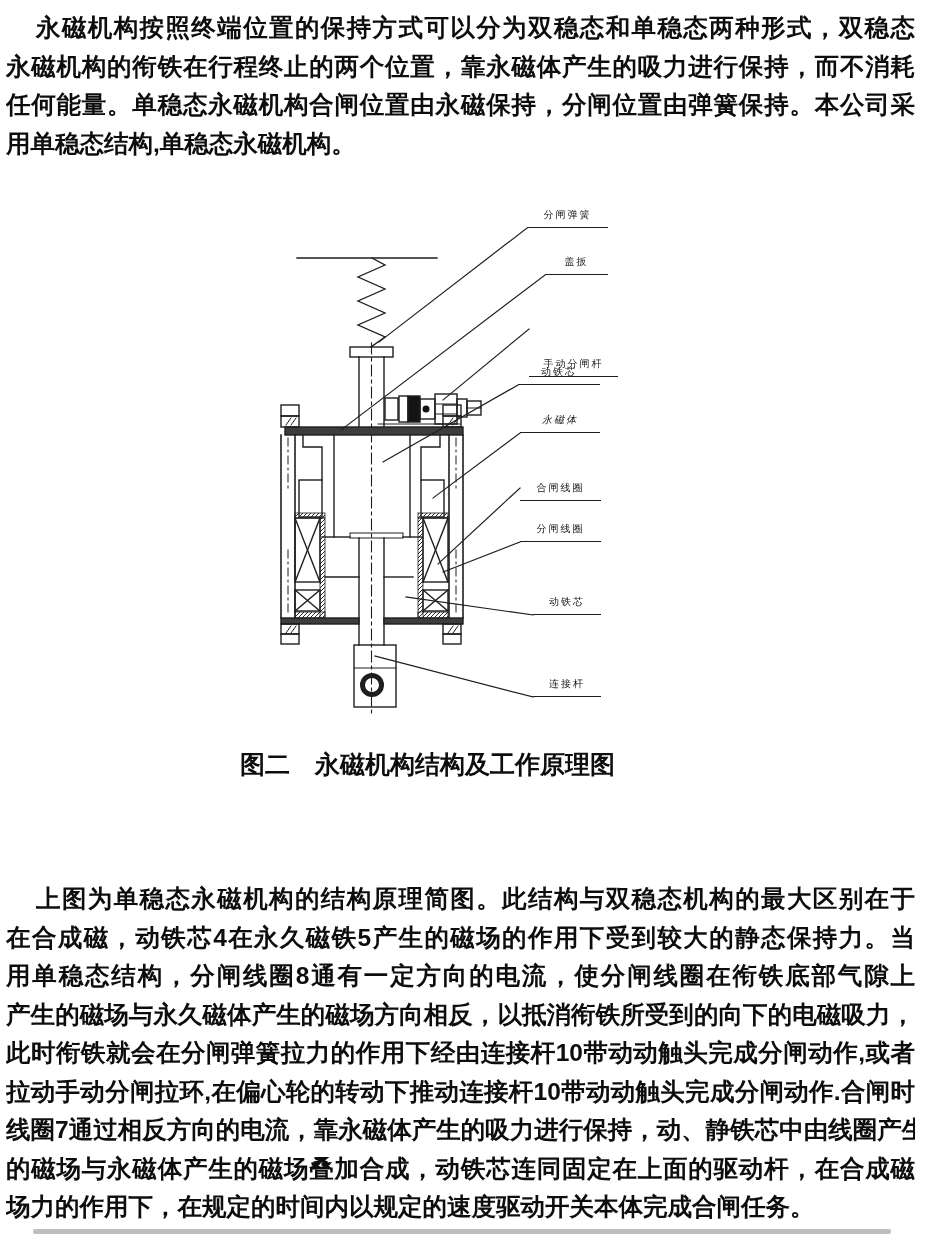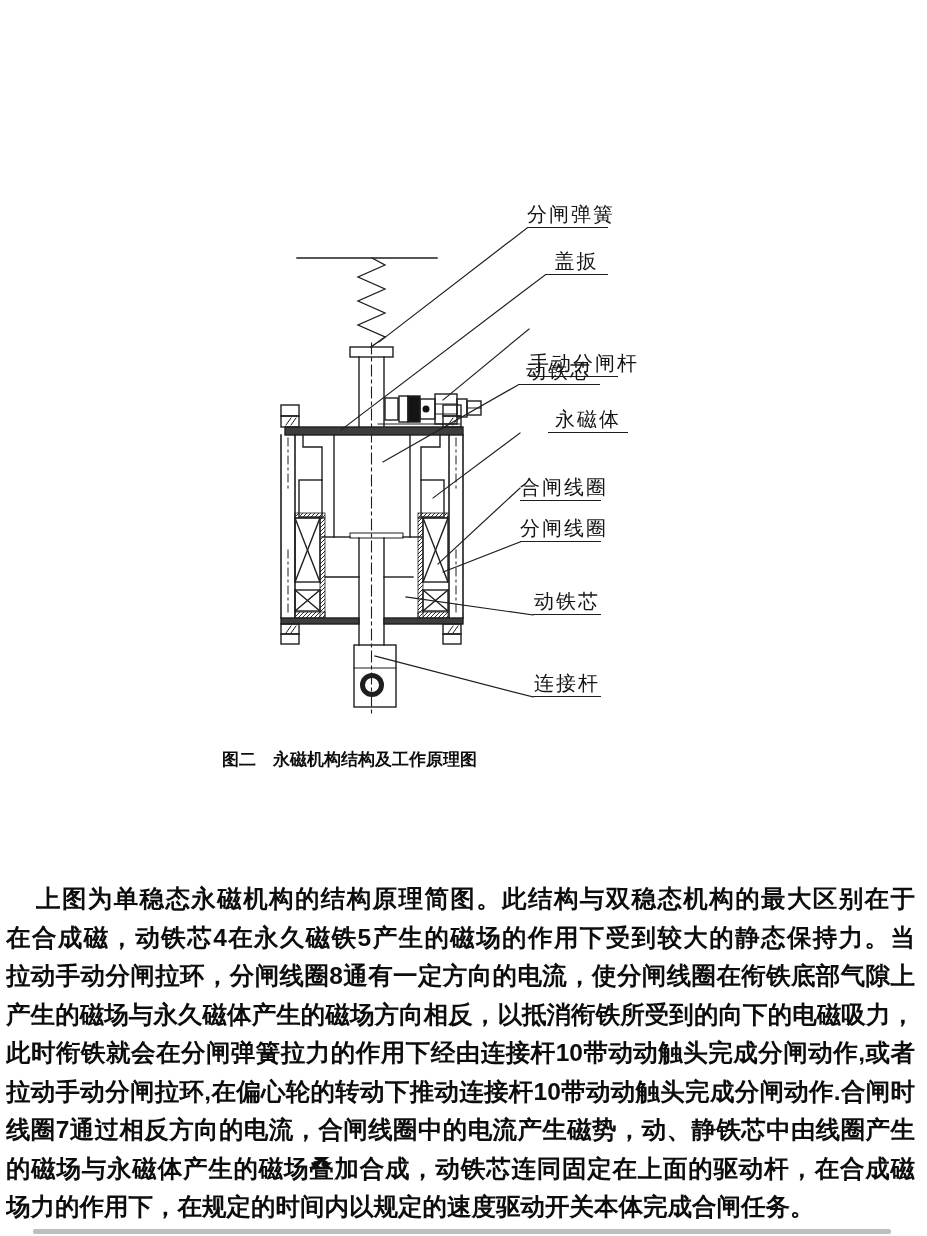--- a/index.html
+++ b/index.html
@@ -10,39 +10,45 @@
     color:#0d0d0d;
   }
   .para { position:absolute; left:6px; right:12px; font-size:24.5px; font-weight:bold; }
   .para .line {
     height:38.5px; line-height:38.5px; white-space:nowrap; overflow:hidden;
     text-align:justify; text-align-last:justify; text-justify:inter-character;
   }
   .para .line.short { text-align:left; text-align-last:left; }
   .para .line.indent { text-indent:30px; }
   .caption {
-    position:absolute; left:222px; top:748px; font-size:17px; font-weight:bold;
+    position:absolute; left:240px; top:748px; font-size:25px; font-weight:bold;
     white-space:nowrap; color:#0d0d0d;
   }
   .diagram-svg { position:absolute; left:260px; top:200px; width:410px; height:540px; }
   .dlabel {
     position:absolute; box-sizing:border-box; height:24px; line-height:21px;
-    font-size:20px; letter-spacing:2px; text-align:center; white-space:nowrap;
+    font-size:10px; letter-spacing:2px; text-align:center; white-space:nowrap;
     border-bottom:1.5px solid #1e1e1e; color:#151515; font-weight:normal;
   }
   .cutoff {
     position:absolute; left:33px; top:1229px; width:858px; height:5px;
     background:#a8a8a8; opacity:.75; border-radius:2px;
   }
 </style>
 </head>
 <body>
 
 <div class="page">
 
+  <div class="para" style="top:9px;">
+    <div class="line indent">永磁机构按照终端位置的保持方式可以分为双稳态和单稳态两种形式，双稳态</div>
+    <div class="line">永磁机构的衔铁在行程终止的两个位置，靠永磁体产生的吸力进行保持，而不消耗</div>
+    <div class="line">任何能量。单稳态永磁机构合闸位置由永磁保持，分闸位置由弹簧保持。本公司采</div>
+    <div class="line short">用单稳态结构,单稳态永磁机构。</div>
+  </div>
 
   <svg class="diagram-svg" viewBox="0 0 410 540" fill="none" stroke="#1e1e1e" stroke-width="1.4" stroke-linecap="square">
     <defs>
       <pattern id="ht" width="4" height="4" patternUnits="userSpaceOnUse">
         <path d="M0,4 L4,0" stroke="#2a2a2a" stroke-width="1" fill="none"></path>
       </pattern>
     </defs>
 
     <line x1="37" y1="58" x2="177" y2="58"></line>
     <polyline stroke-width="1.3" points="112,58 125,65 98,77 125,89 98,101 125,113 98,125 125,137 111,147"></polyline>
@@ -170,35 +176,35 @@
       <line x1="260" y1="342" x2="183" y2="372"></line>
       <line x1="273" y1="415" x2="146" y2="397"></line>
       <line x1="273" y1="497" x2="115" y2="456"></line>
     </g>
   </svg>
 
   <div class="dlabel" style="left:527px; top:204px; width:81px;">分闸弹簧</div>
   <div class="dlabel" style="left:545px; top:251px; width:63px;">盖扳</div>
   <div class="dlabel" style="left:529px; top:305px; width:89px;margin-top:48px;">手动分闸杆</div>
   <div class="dlabel" style="left:518px; top:361px; width:82px;">动铁芯</div>
-  <div class="dlabel" style="left:548px; top:409px; width:80px;">永磁体</div>
+  <div class="dlabel" style="left:520px; top:409px; width:80px;font-style:italic;">永磁体</div>
   <div class="dlabel" style="left:520px; top:464px; width:81px;margin-top:13px;">合闸线圈</div>
   <div class="dlabel" style="left:520px; top:518px; width:81px;text-align:center;">分闸线圈</div>
   <div class="dlabel" style="left:533px; top:591px; width:68px;">动铁芯</div>
   <div class="dlabel" style="left:533px; top:673px; width:68px;text-align:center;">连接杆</div>
 
   <div class="caption">图二　永磁机构结构及工作原理图</div>
 
   <div class="para" style="top:880px;">
     <div class="line indent">上图为单稳态永磁机构的结构原理简图。此结构与双稳态机构的最大区别在于</div>
     <div class="line">在合成磁，动铁芯4在永久磁铁5产生的磁场的作用下受到较大的静态保持力。当</div>
-    <div class="line">拉动手动分闸拉环，分闸线圈8通有一定方向的电流，使分闸线圈在衔铁底部气隙上</div>
+    <div class="line">用单稳态结构，分闸线圈8通有一定方向的电流，使分闸线圈在衔铁底部气隙上</div>
     <div class="line">产生的磁场与永久磁体产生的磁场方向相反，以抵消衔铁所受到的向下的电磁吸力，</div>
     <div class="line">此时衔铁就会在分闸弹簧拉力的作用下经由连接杆10带动动触头完成分闸动作,或者</div>
     <div class="line">拉动手动分闸拉环,在偏心轮的转动下推动连接杆10带动动触头完成分闸动作.合闸时</div>
-    <div class="line">线圈7通过相反方向的电流，合闸线圈中的电流产生磁势，动、静铁芯中由线圈产生</div>
+    <div class="line">线圈7通过相反方向的电流，靠永磁体产生的吸力进行保持，动、静铁芯中由线圈产生</div>
     <div class="line">的磁场与永磁体产生的磁场叠加合成，动铁芯连同固定在上面的驱动杆，在合成磁</div>
     <div class="line short">场力的作用下，在规定的时间内以规定的速度驱动开关本体完成合闸任务。</div>
   </div>
 
   <div class="cutoff"></div>
 
 </div>
 
 </body></html>

